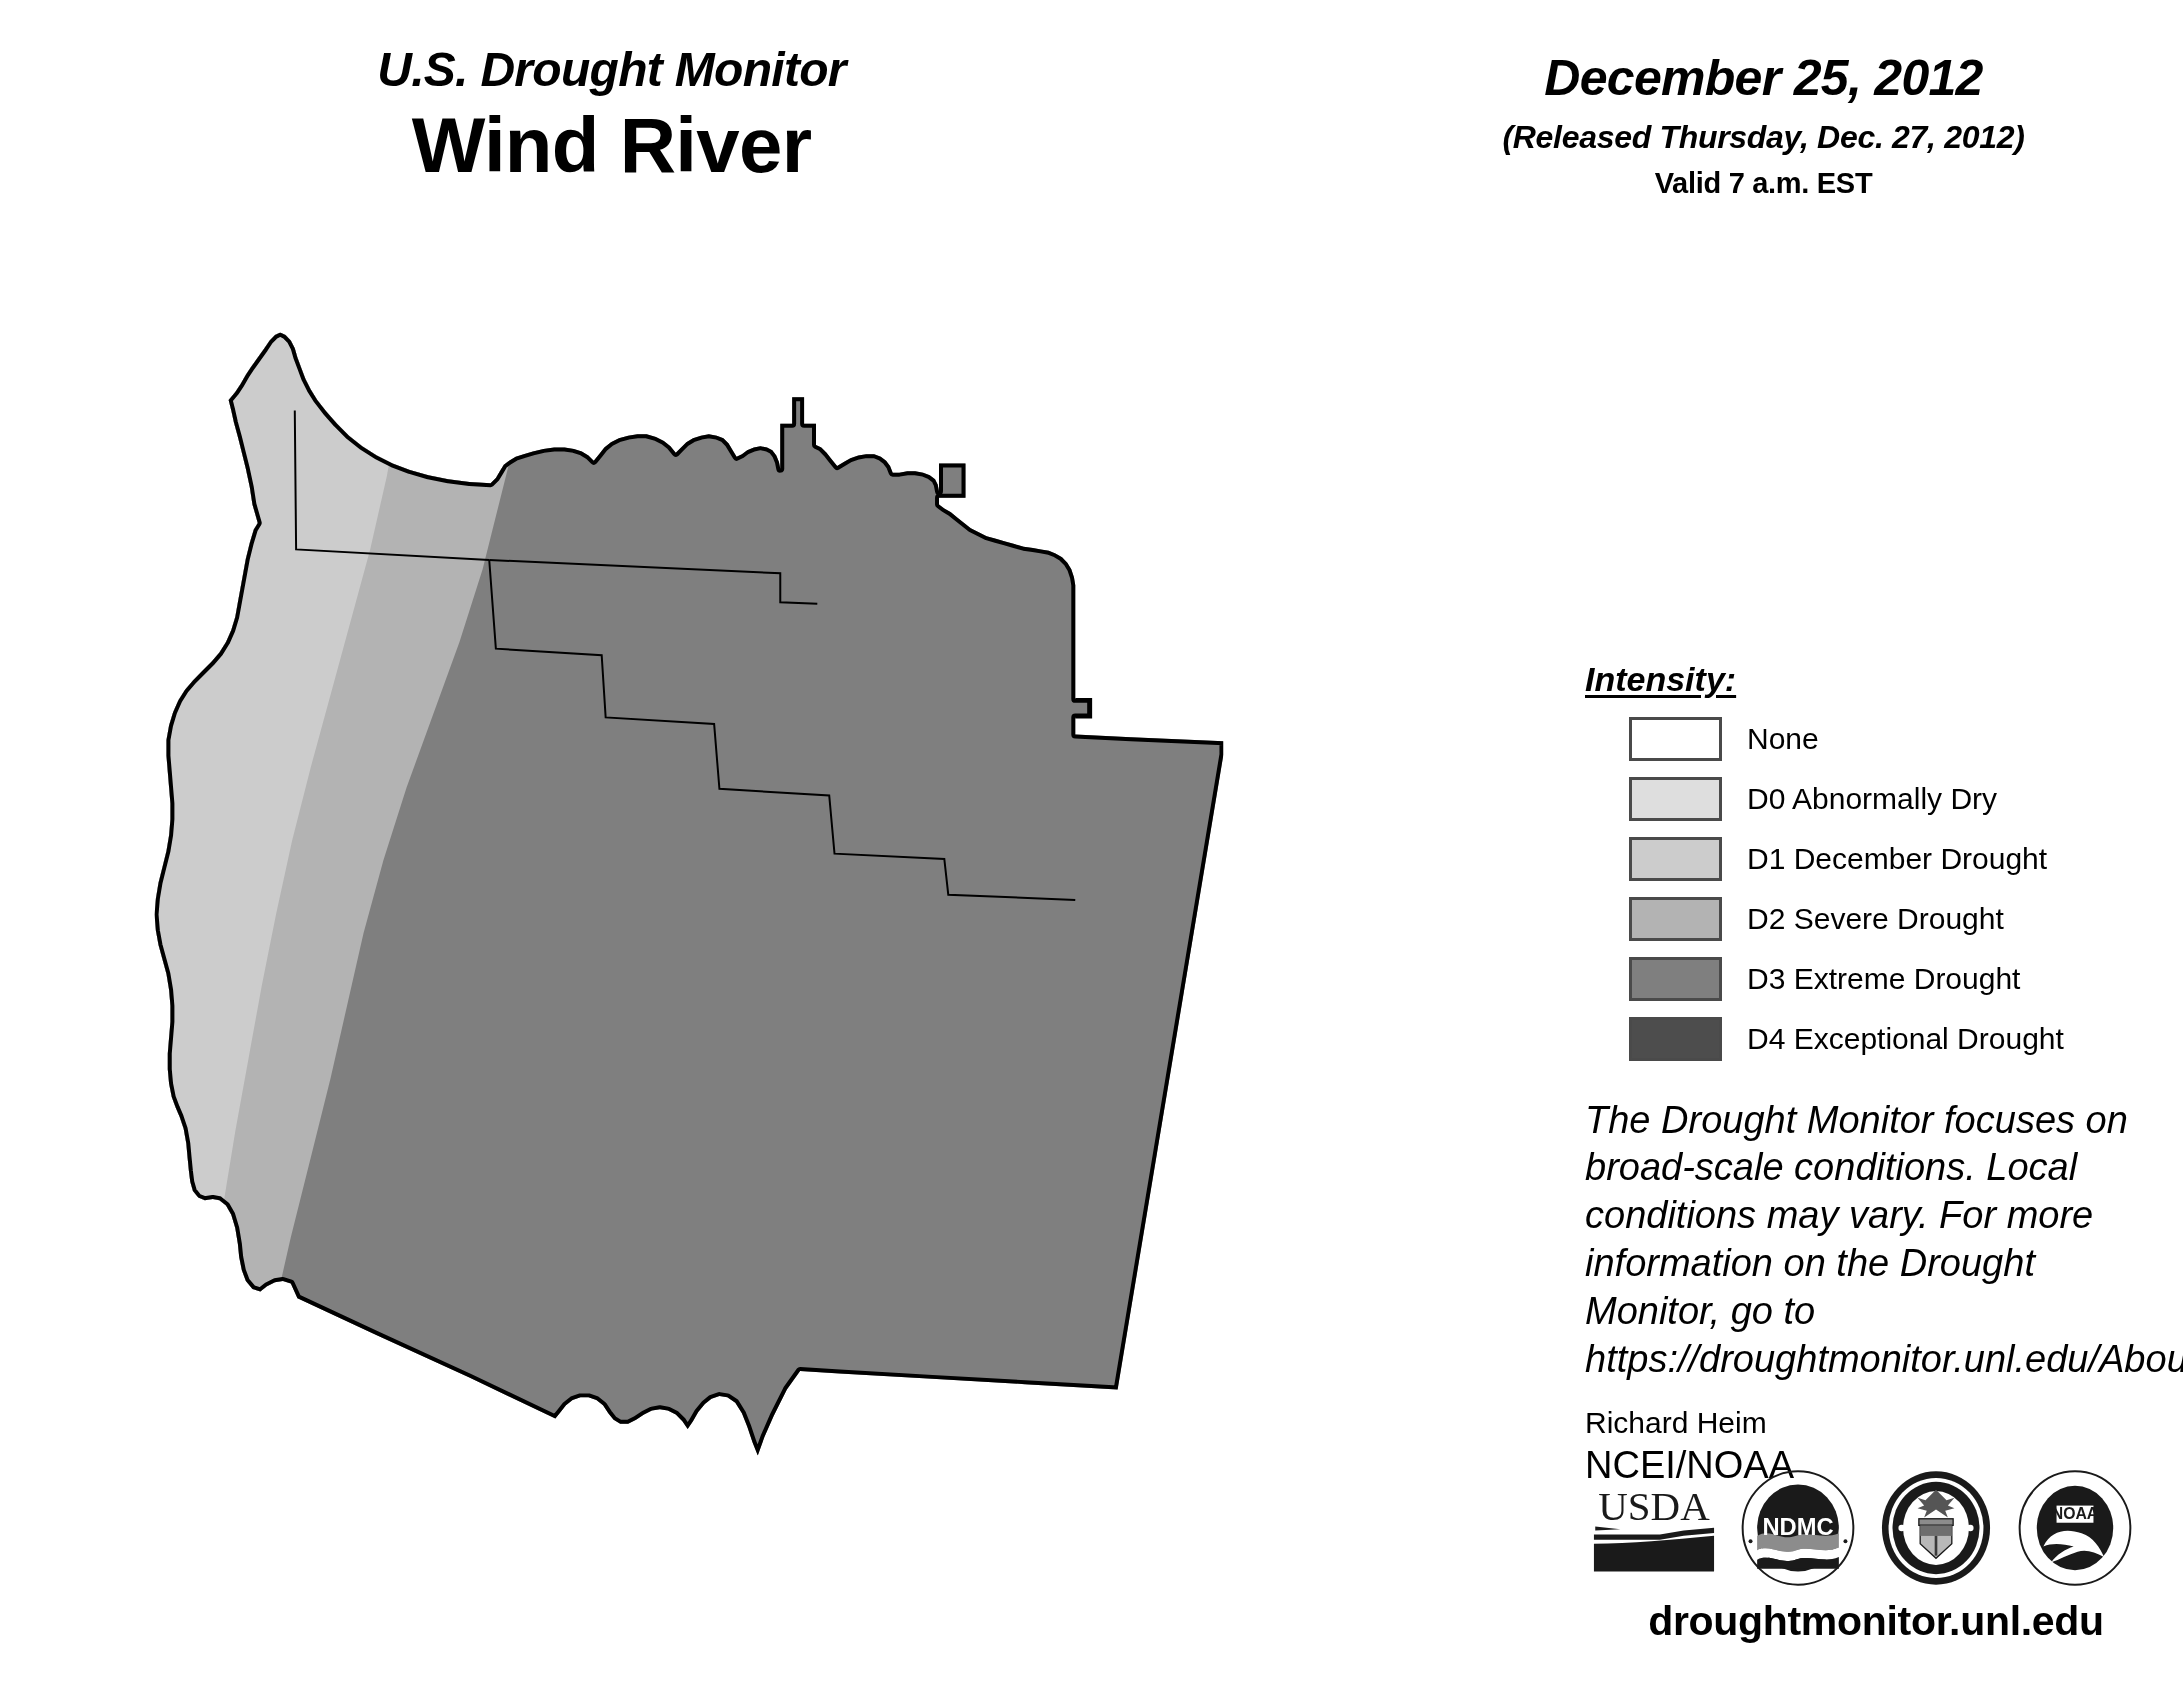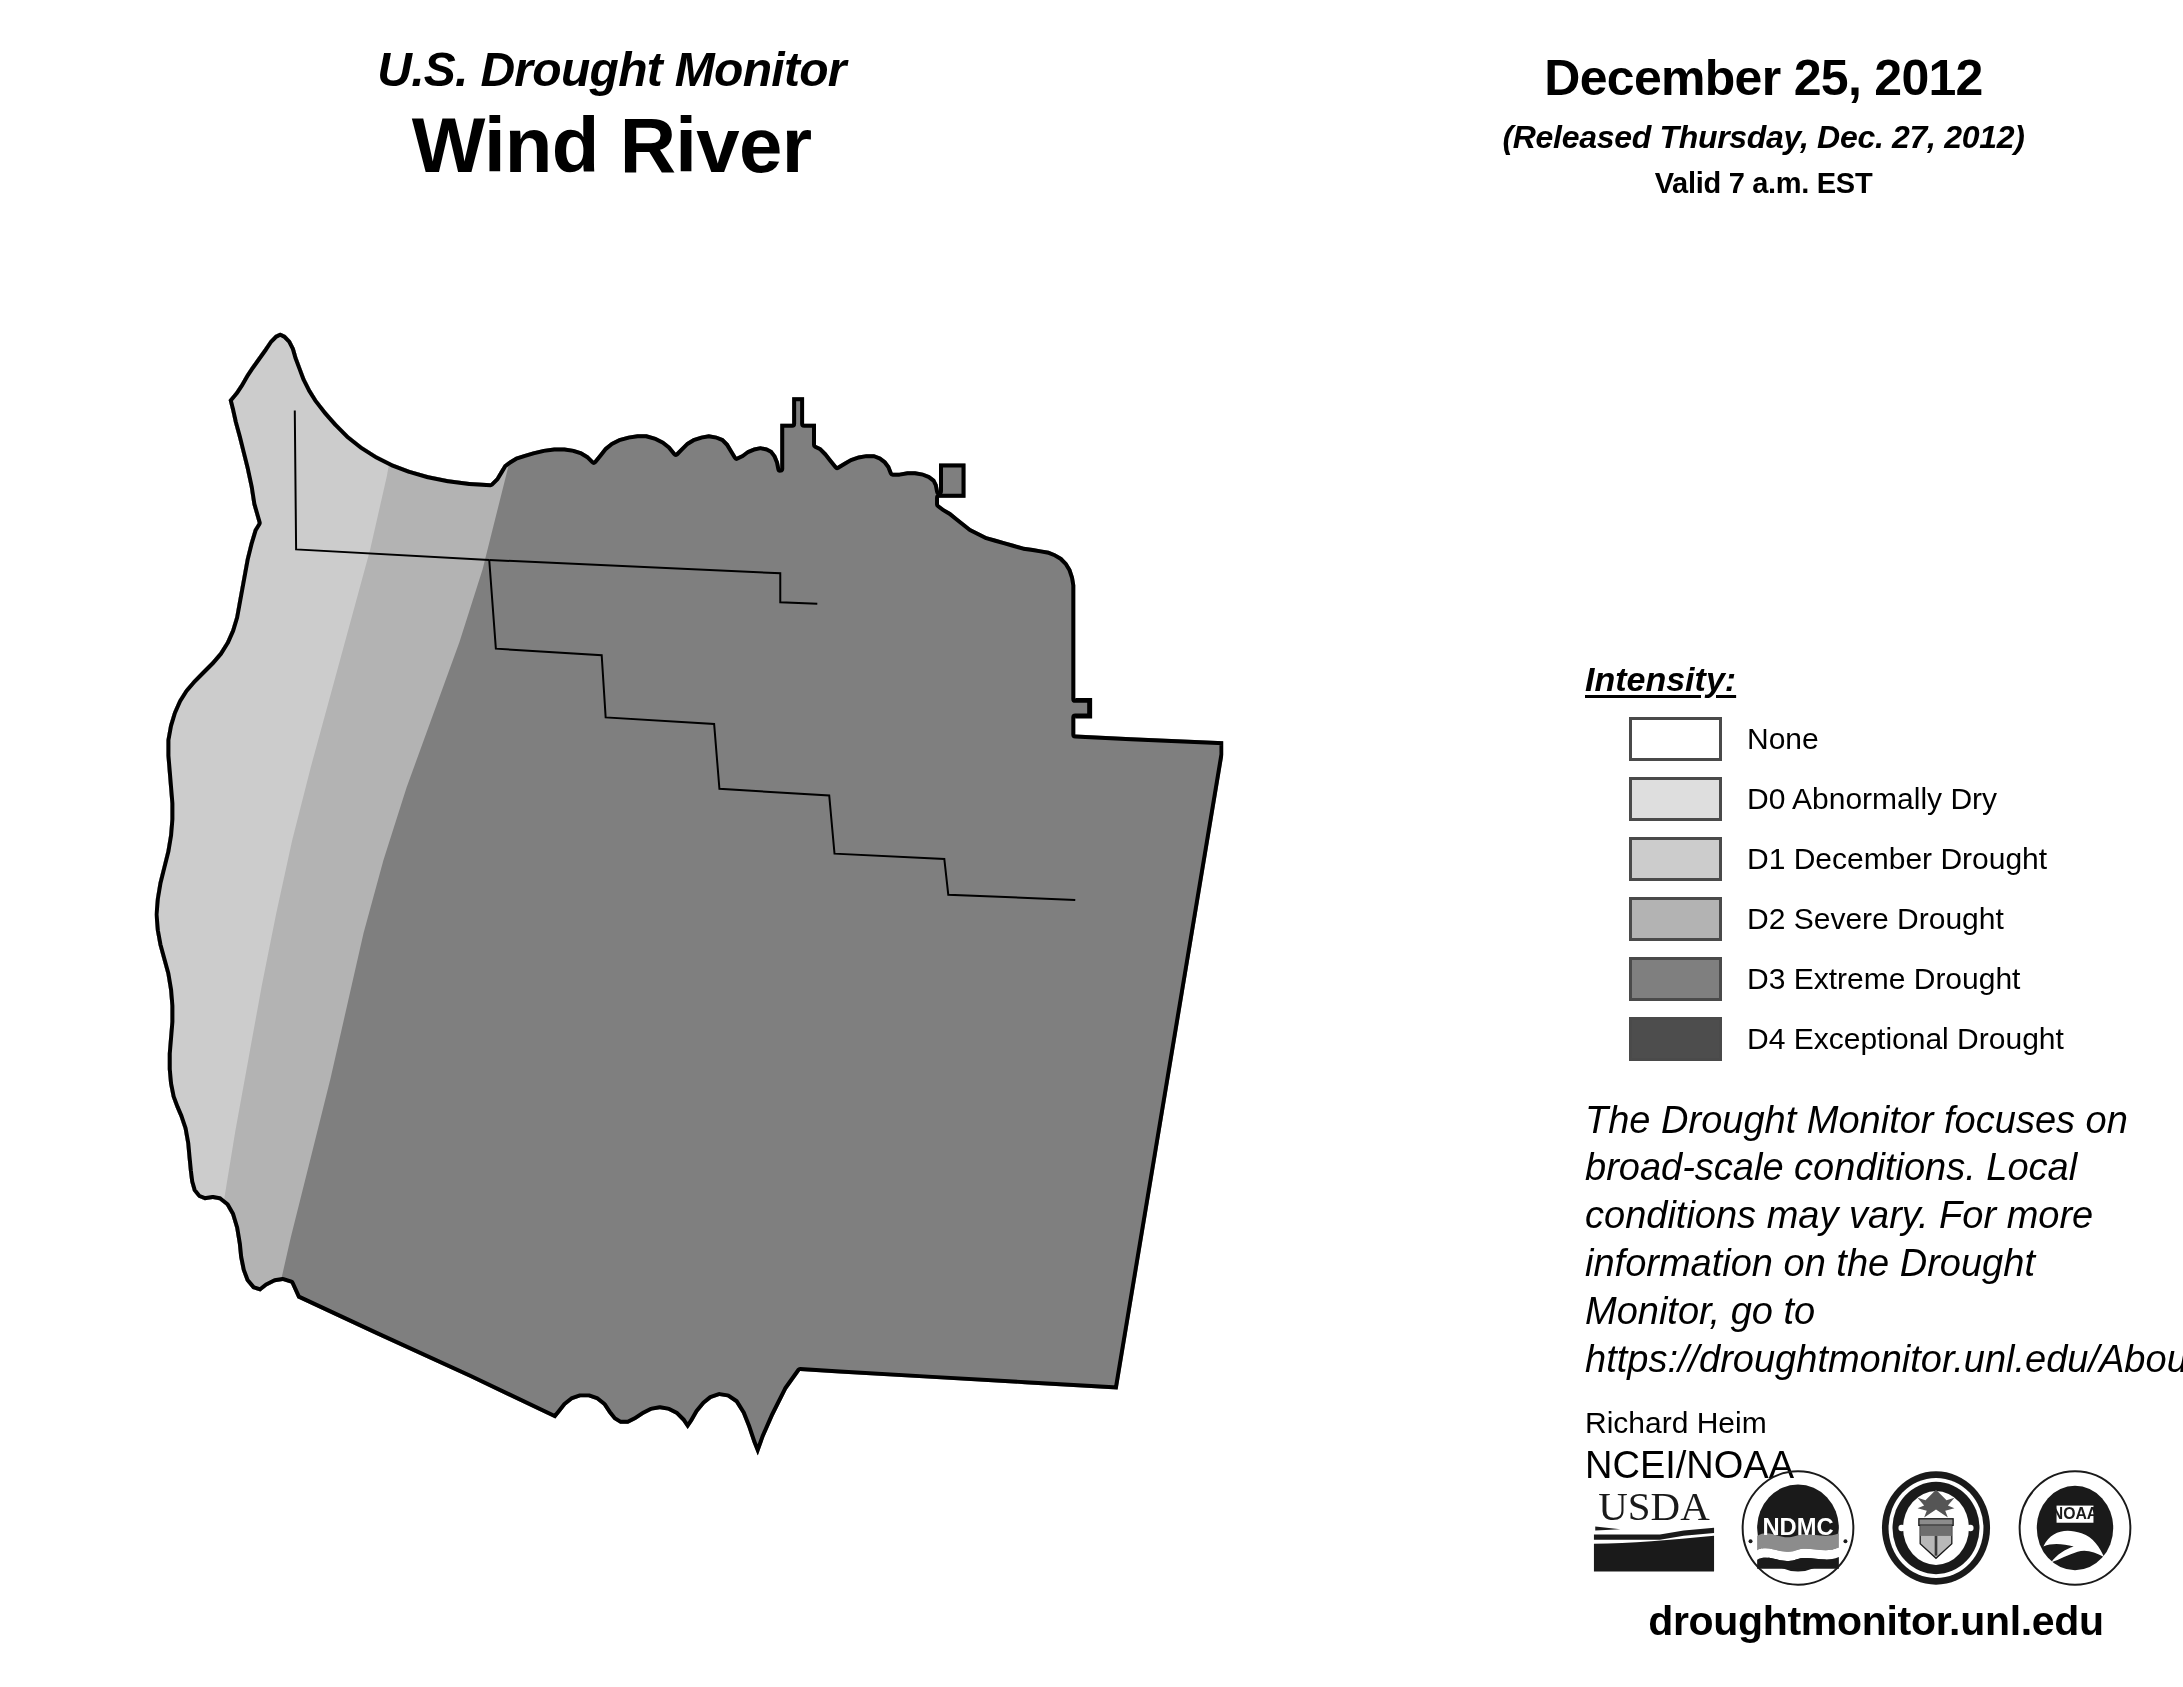--- a/index.html
+++ b/index.html
@@ -48,20 +48,21 @@
     top: 53px;
     width: 761px;
     text-align: center;
   }
   #valid-date {
     font-size: 50px;
     font-weight: bold;
     line-height: 1.0;
     letter-spacing: -0.7px;
     white-space: nowrap;
+    font-style: italic;
   }
   #released-date {
     font-size: 32px;
     font-weight: bold;
     font-style: italic;
     line-height: 1.0;
     margin-top: 18px;
     letter-spacing: -0.3px;
     white-space: nowrap;
   }

